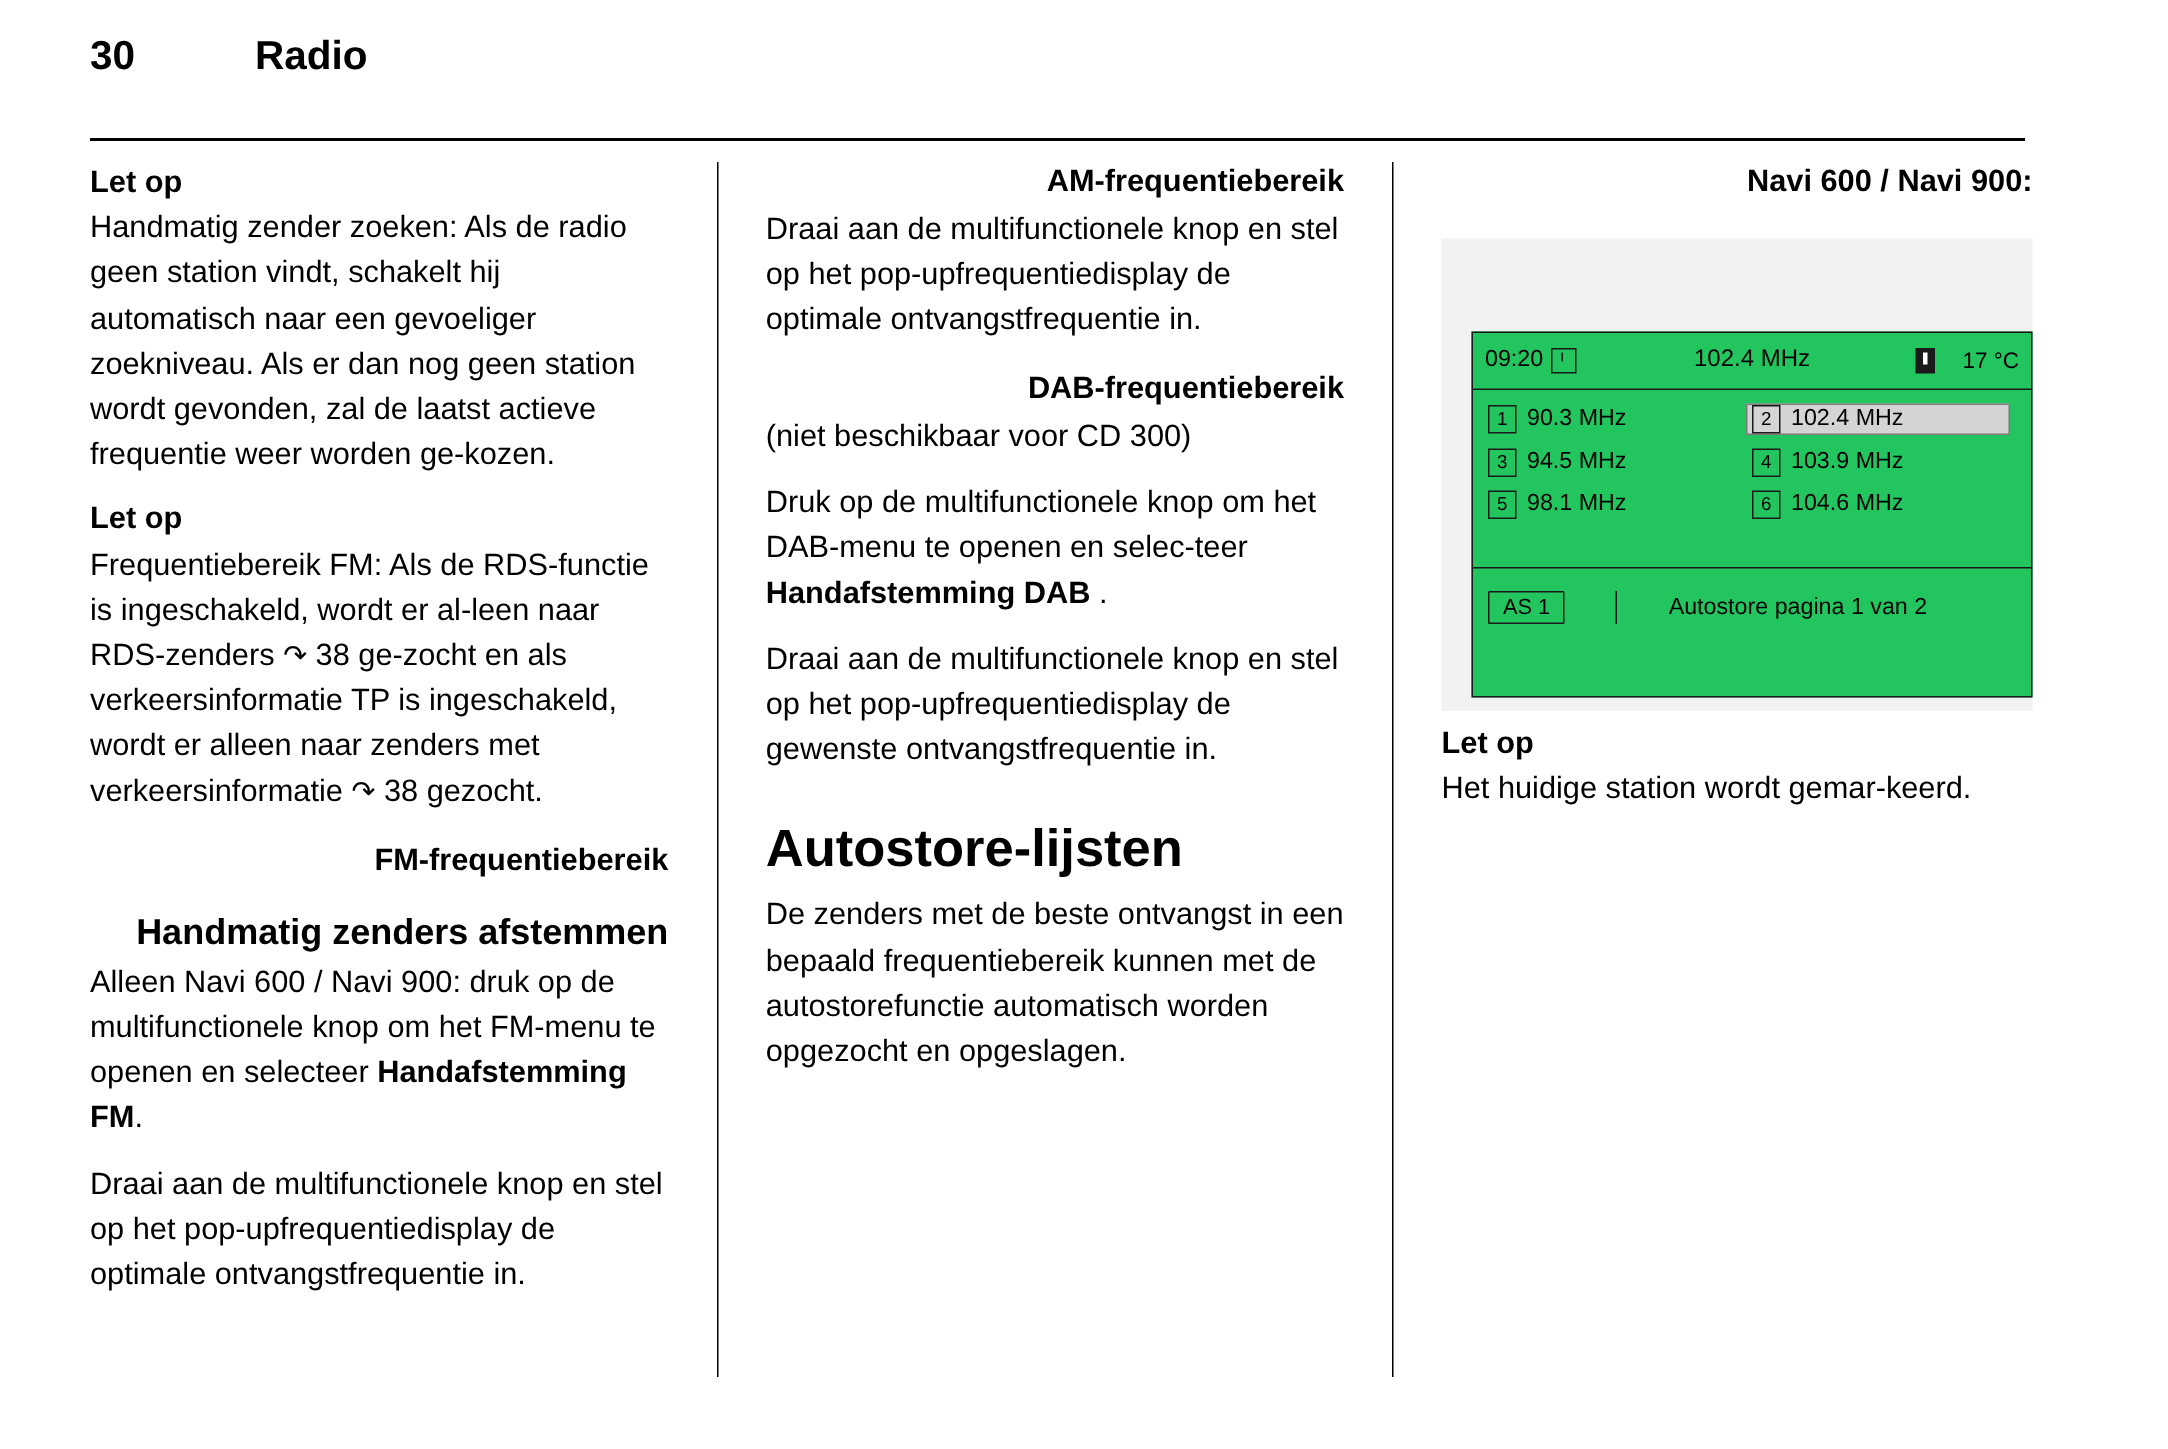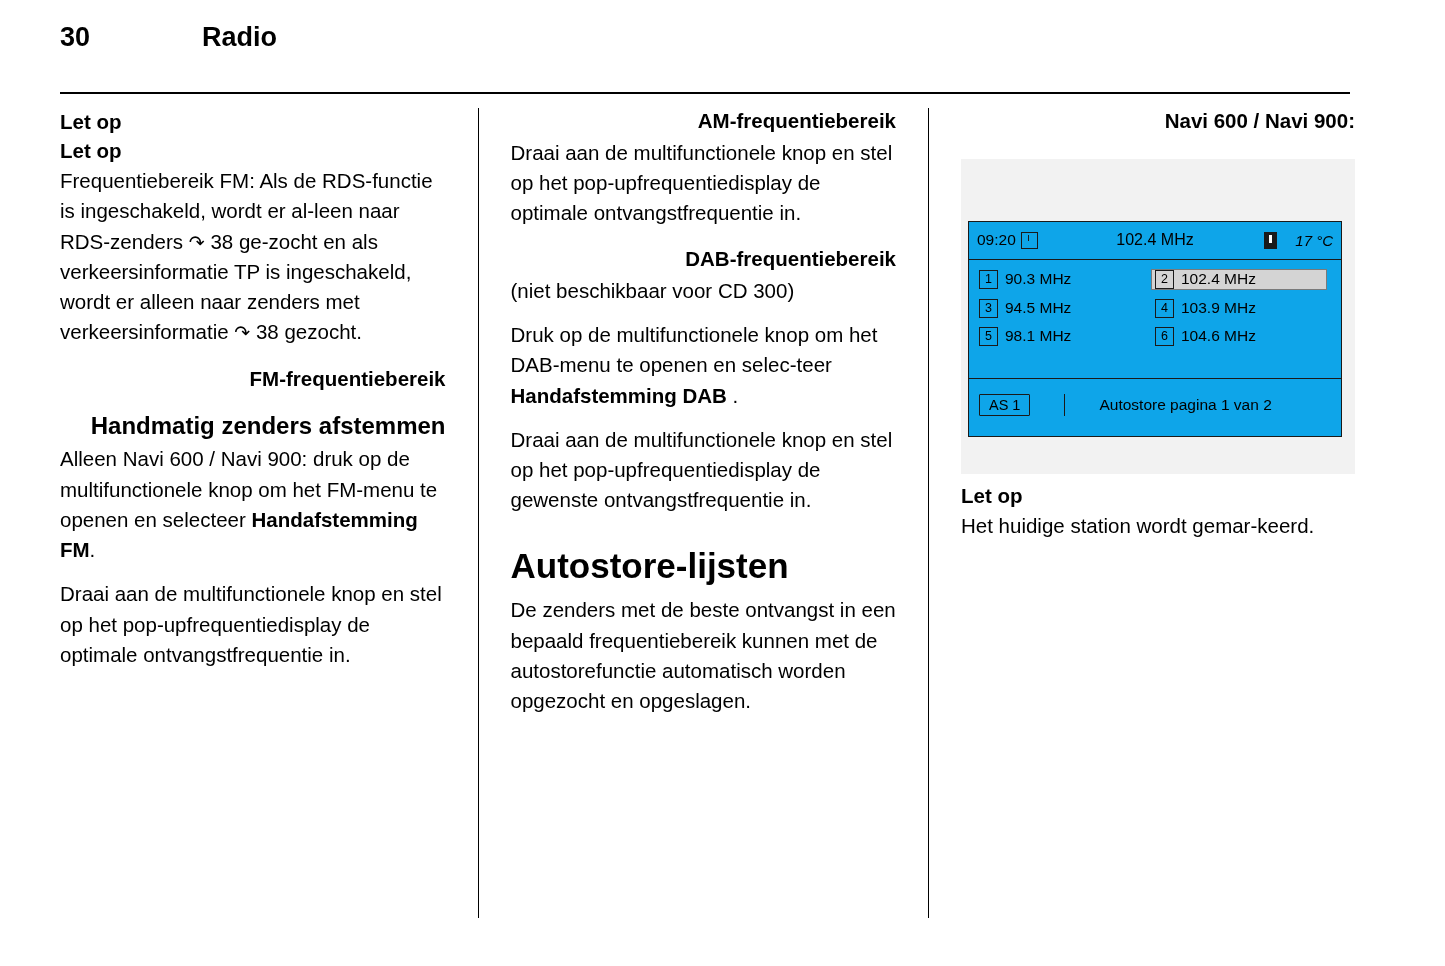--- a/index.html
+++ b/index.html
@@ -23,21 +23,20 @@
   }
   
   .page-header {
     position: absolute;
     left: 60px;
     top: 22px;
     width: 1295px;
     height: 52px;
     display: flex;
     align-items: flex-start;
-    gap: 32px;
   }
   .page-number {
     font-size: 27px;
     font-weight: bold;
     width: 110px;
     letter-spacing: 0px;
   }
   .chapter-title {
     font-size: 27px;
     font-weight: bold;
@@ -106,25 +105,25 @@
   .display-wrap {
     margin-top: 24px;
     margin-bottom: 8px;
     background: #f2f2f2;
     width: 394px;
     height: 315px;
     position: relative;
   }
   .display {
     position: absolute;
-    left: 7px;
+    left: 20px;
     top: 62px;
     width: 374px;
-    height: 216px;
-    background: #0ea5e9;
+    height: 244px;
+    background: #22c55e;
     border: 1px solid #1a1a1a;
     box-sizing: border-box;
     font-family: "Liberation Sans", sans-serif;
   }
   .disp-top {
     height: 38px;
     border-bottom: 1px solid #1a1a1a;
     display: flex;
     align-items: center;
     position: relative;
@@ -156,21 +155,20 @@
     left: 0; right: 0;
     text-align: center;
     font-size: 16px;
   }
   .disp-right {
     margin-left: auto;
     display: flex;
     align-items: center;
     gap: 18px;
     font-size: 15px;
-    font-style: italic;
   }
   .temp-icon {
     display: inline-block;
     width: 13px;
     height: 17px;
     background: #1a1a1a;
     position: relative;
   }
   .temp-icon::after {
     content: "";
@@ -248,20 +246,21 @@
   <div class="page-header">
     <div class="page-number">30</div>
     <div class="chapter-title">Radio</div>
   </div>
   <div class="header-rule"></div>
 
   <div class="columns">
 
     <div class="col">
       <div class="note-label">Let op</div>
+      <p class="body">Handmatig zender zoeken: Als de radio geen station vindt, schakelt hij automatisch naar een gevoeliger zoekniveau. Als er dan nog geen station wordt gevonden, zal de laatst actieve frequentie weer worden ge-kozen.</p>
 
       <div class="note-label">Let op</div>
       <p class="body"><span>Frequentiebereik FM: Als de RDS-functie is ingeschakeld, wordt er al-leen naar RDS-zenders </span><span class="arrow">↷</span> <span>38</span><span> ge-zocht en als verkeersinformatie TP is ingeschakeld, wordt er alleen naar zenders met verkeersinformatie </span><span class="arrow">↷</span> <span>38</span><span> gezocht.</span></p>
 
       <div class="subhead">FM-frequentiebereik</div>
 
       <div class="subhead" style="font-size:24px;">Handmatig zenders afstemmen</div>
       <p class="body"><span>Alleen Navi 600 / Navi 900: druk op de multifunctionele knop om het FM-menu te openen en selecteer </span><b>Handafstemming FM</b><span>.</span></p>
       <p class="body">Draai aan de multifunctionele knop en stel op het pop-upfrequentiedisplay de optimale ontvangstfrequentie in.</p>
     </div>

